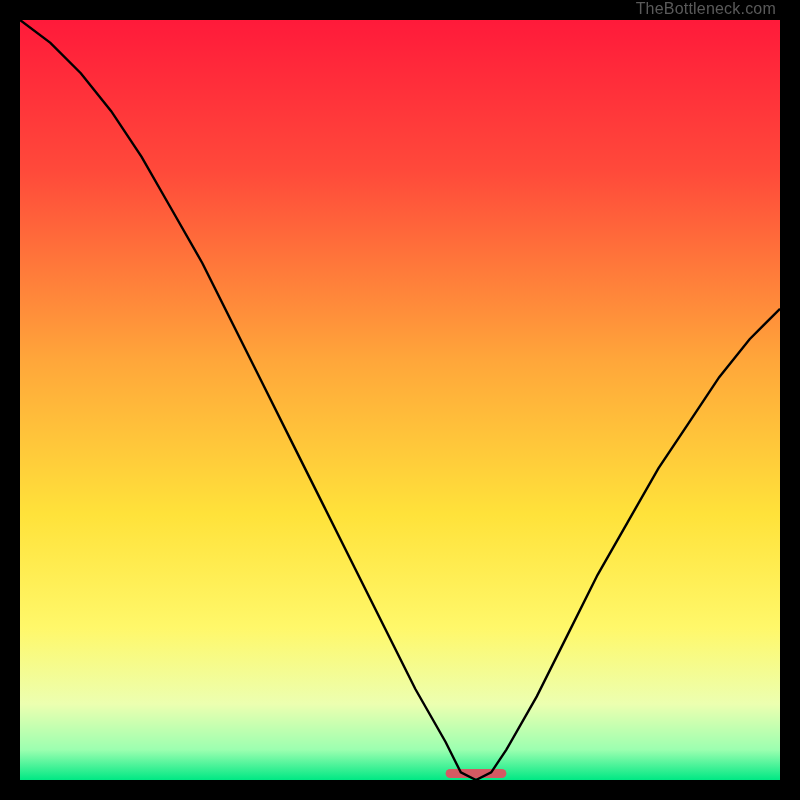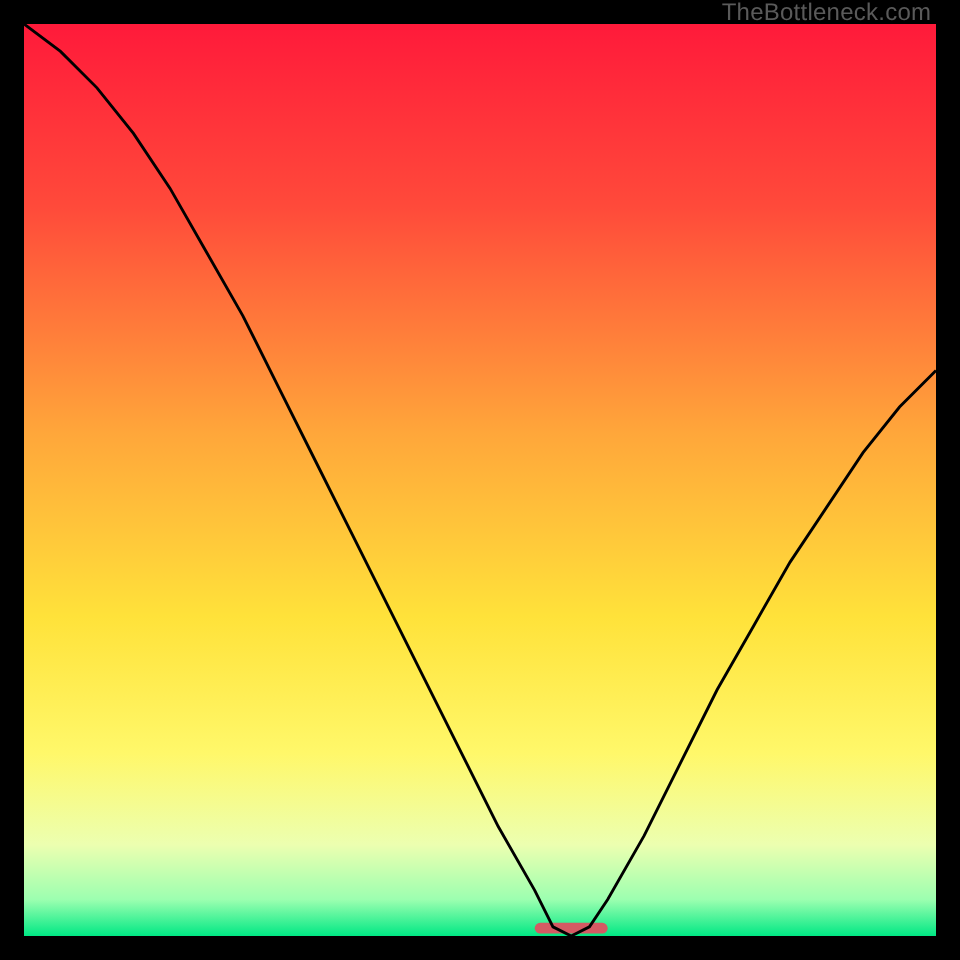--- a/index.html
+++ b/index.html
@@ -21,21 +21,21 @@
     position: absolute;
     left: 20px;
     top: 20px;
     width: 760px;
     height: 760px;
   }
   .watermark {
     position: absolute;
     top: 0px;
     right: 24px;
-    font-size: 20px;
+    font-size: 16px;
     color: #5a5a5a;
     font-weight: 500;
     letter-spacing: 0.2px;
   }
   svg { display: block; }
 </style>
 </head>
 <body>
 
 <div class="frame">

